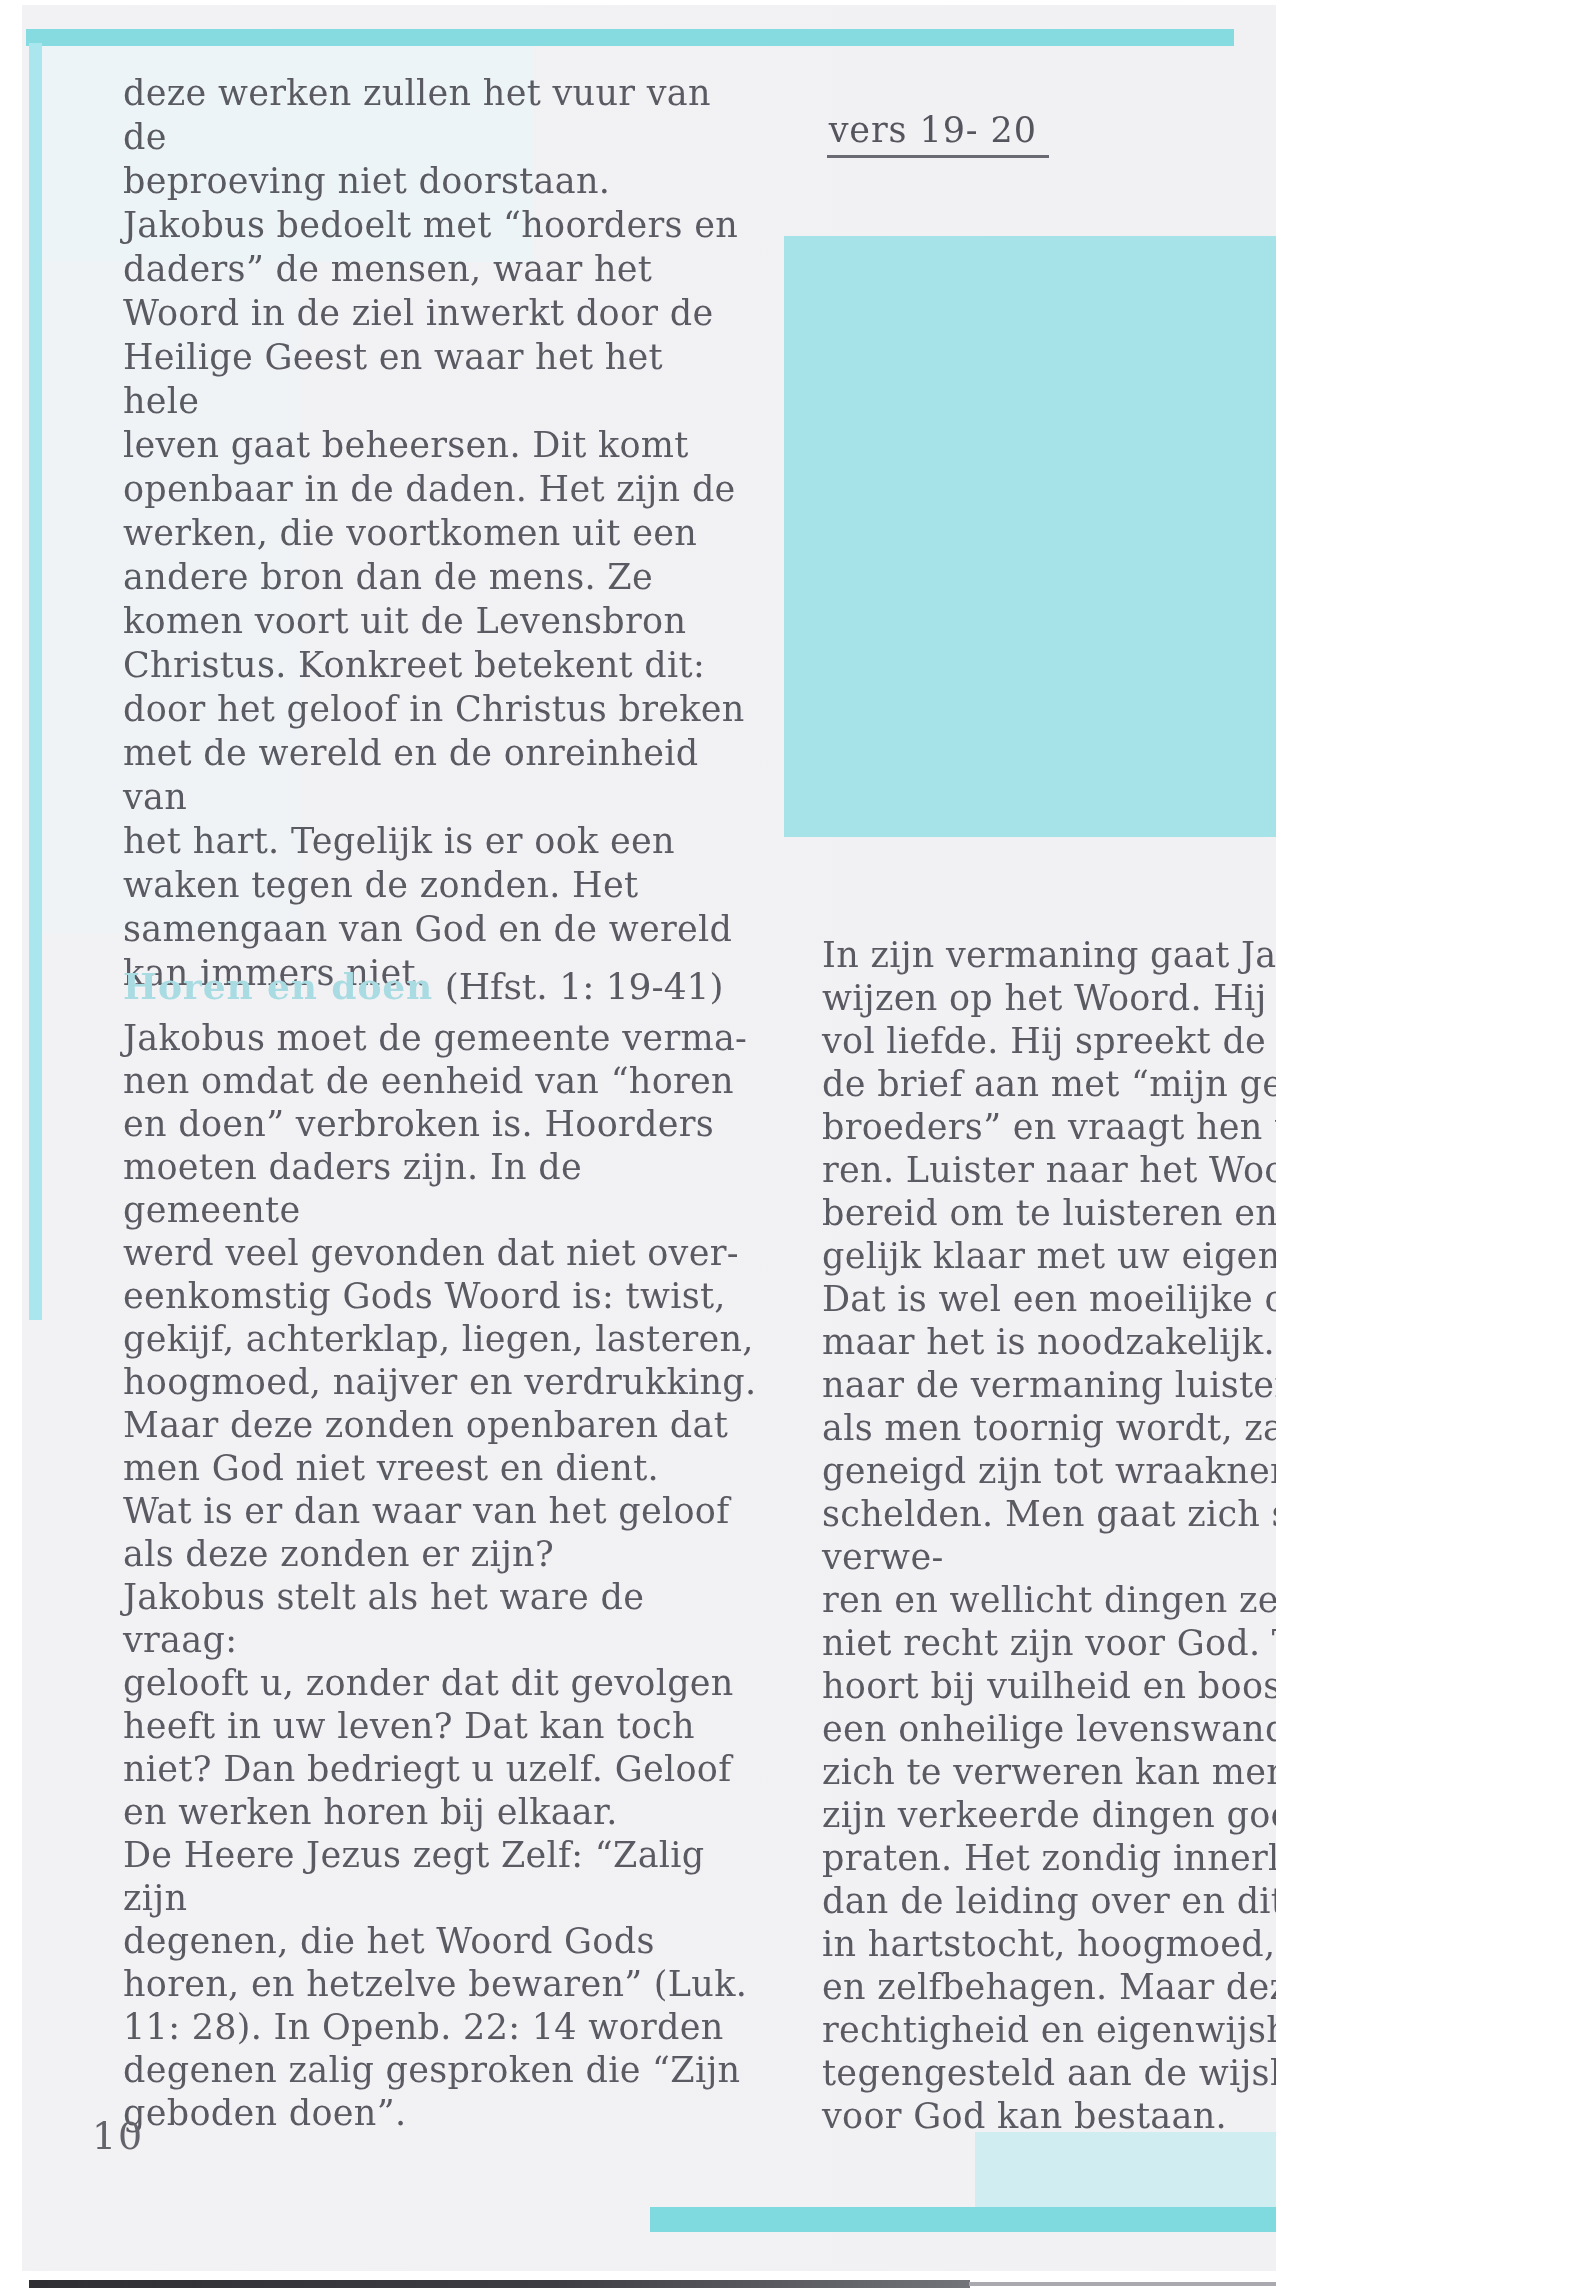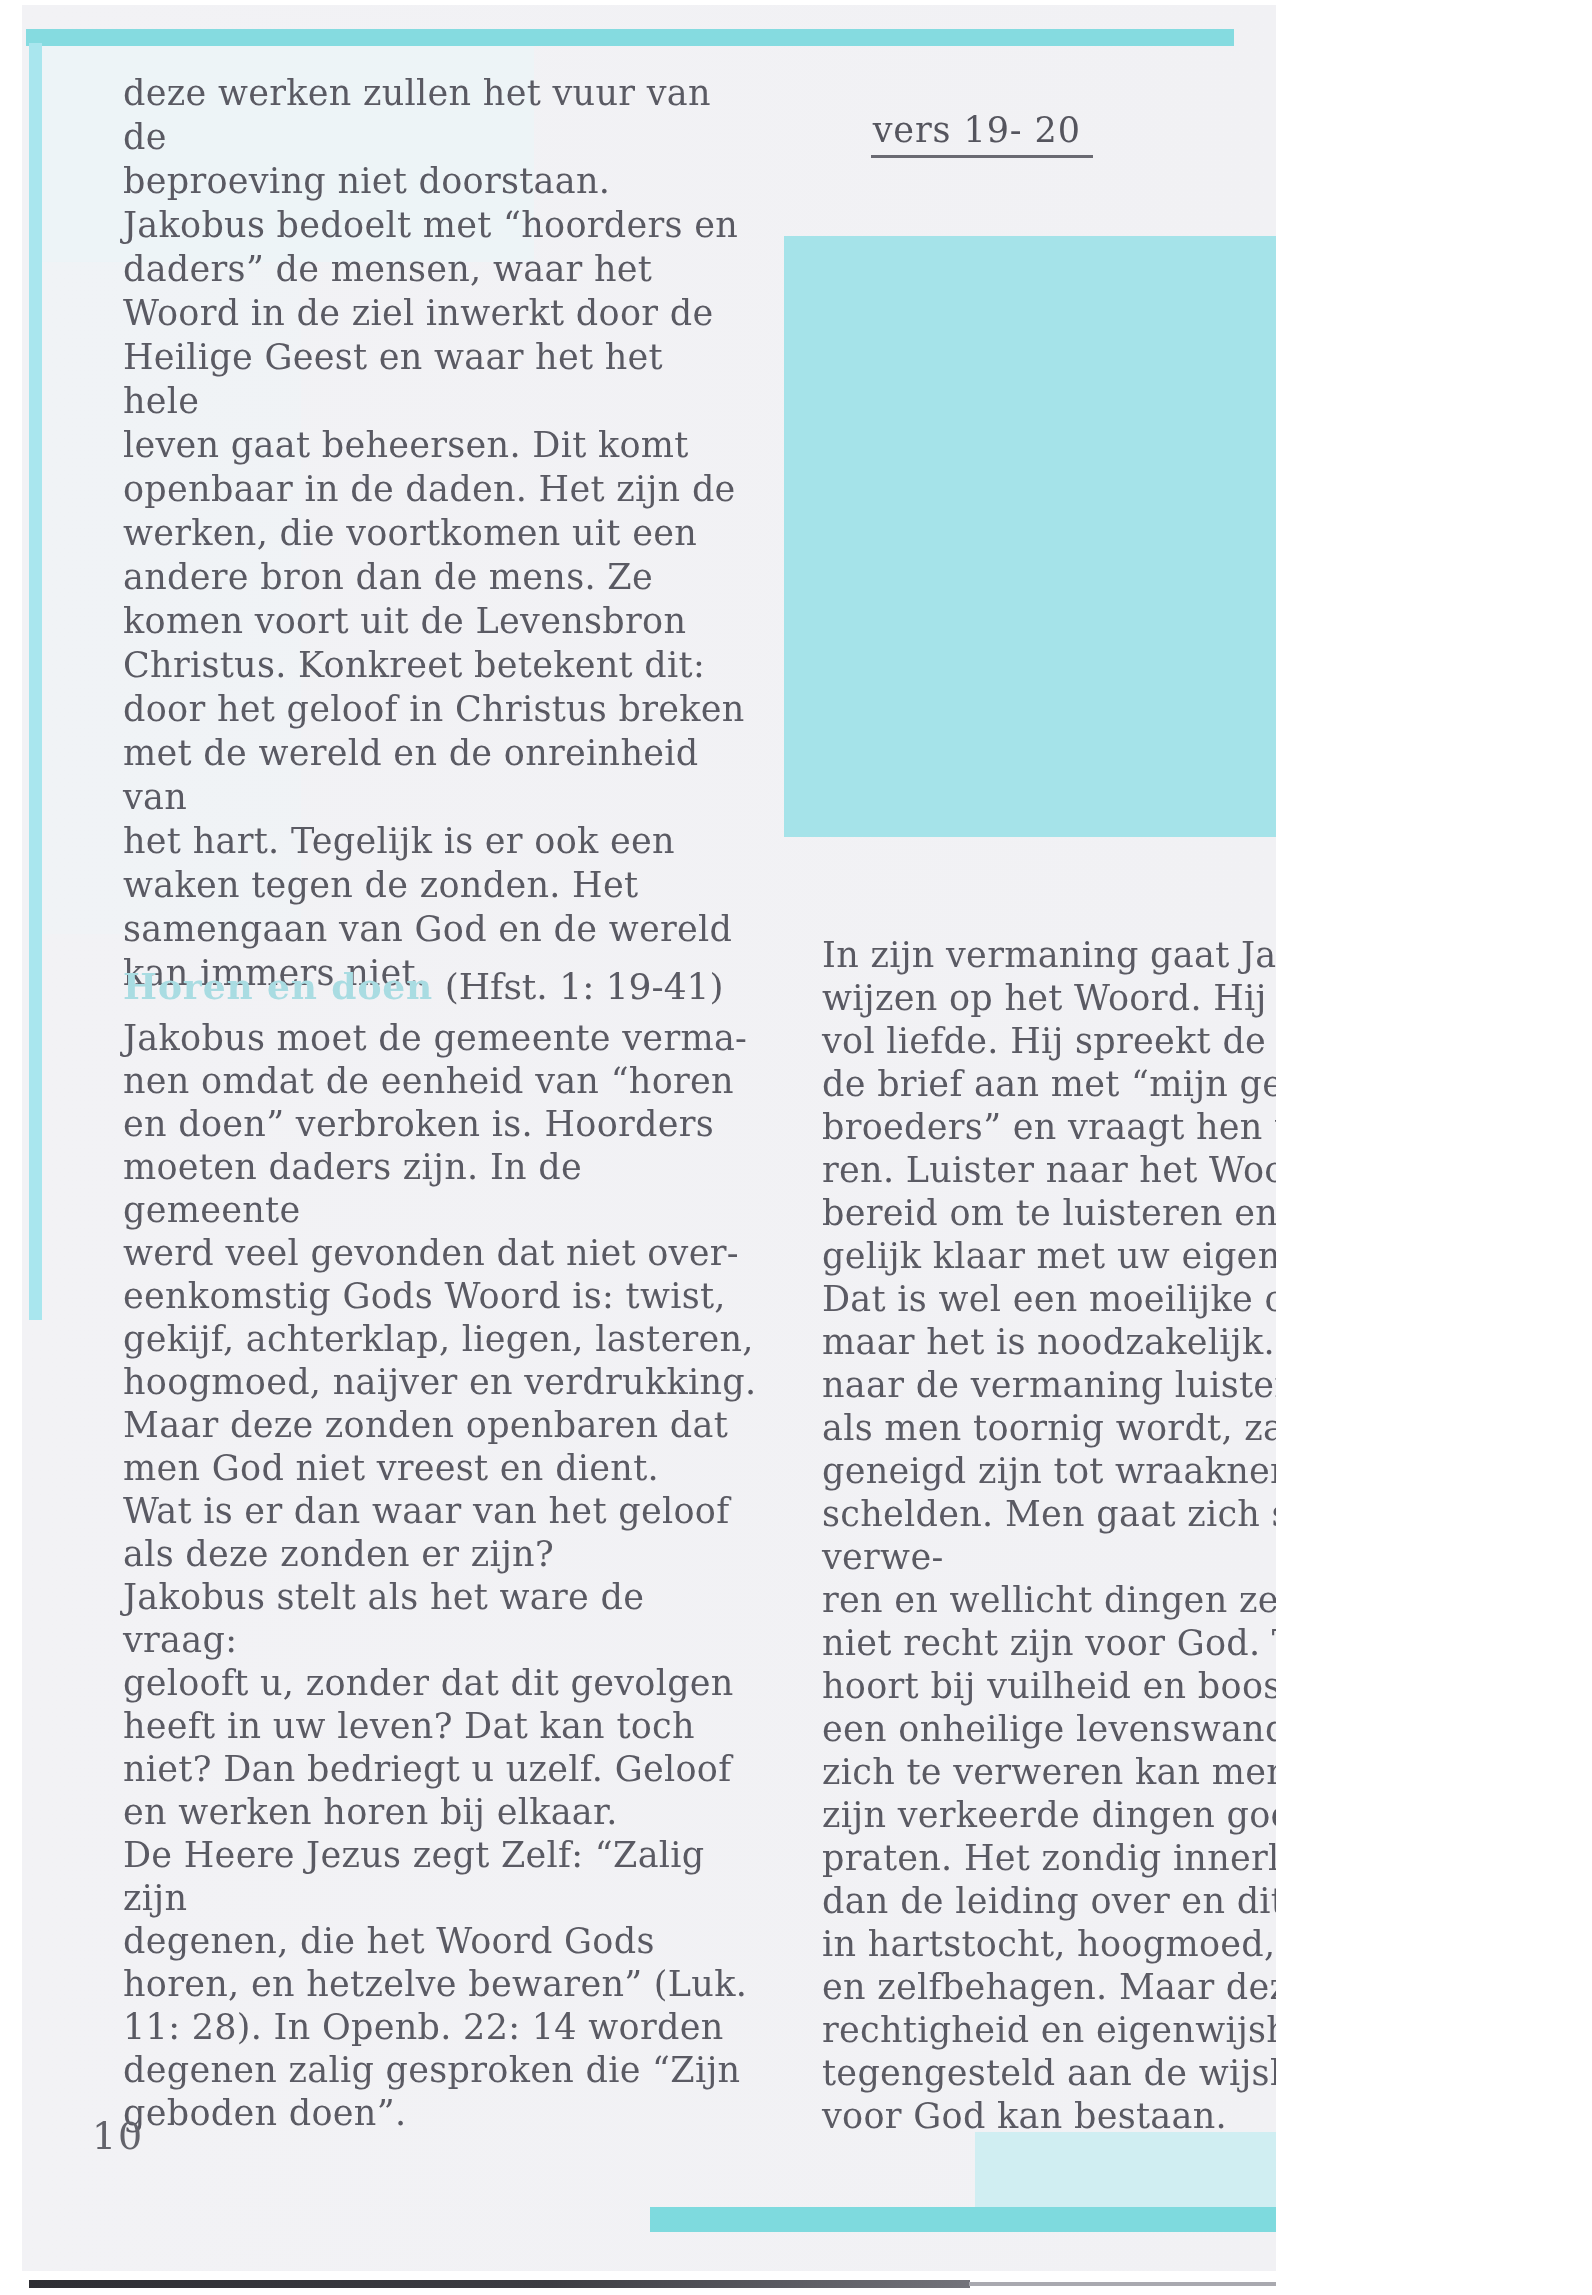--- a/index.html
+++ b/index.html
@@ -54,21 +54,20 @@
   .section-heading .ref{color:#5a5a63;}
 
   .verse-heading{
     position:absolute;
     left:827px;top:110px;
     font-size:35px;
     color:#55555e;
     border-bottom:3.5px solid #6a6a72;
     padding:0 12px 5.2px 1.7px;
     letter-spacing:0.9px;
-    margin-left:44px;
   }
   .verse-text{
     position:absolute;
     left:853px;top:297px;
     width:595px;
     font-size:29px;
     line-height:34px;
     font-weight:bold;
     color:#17333d;
     white-space:pre-line;

